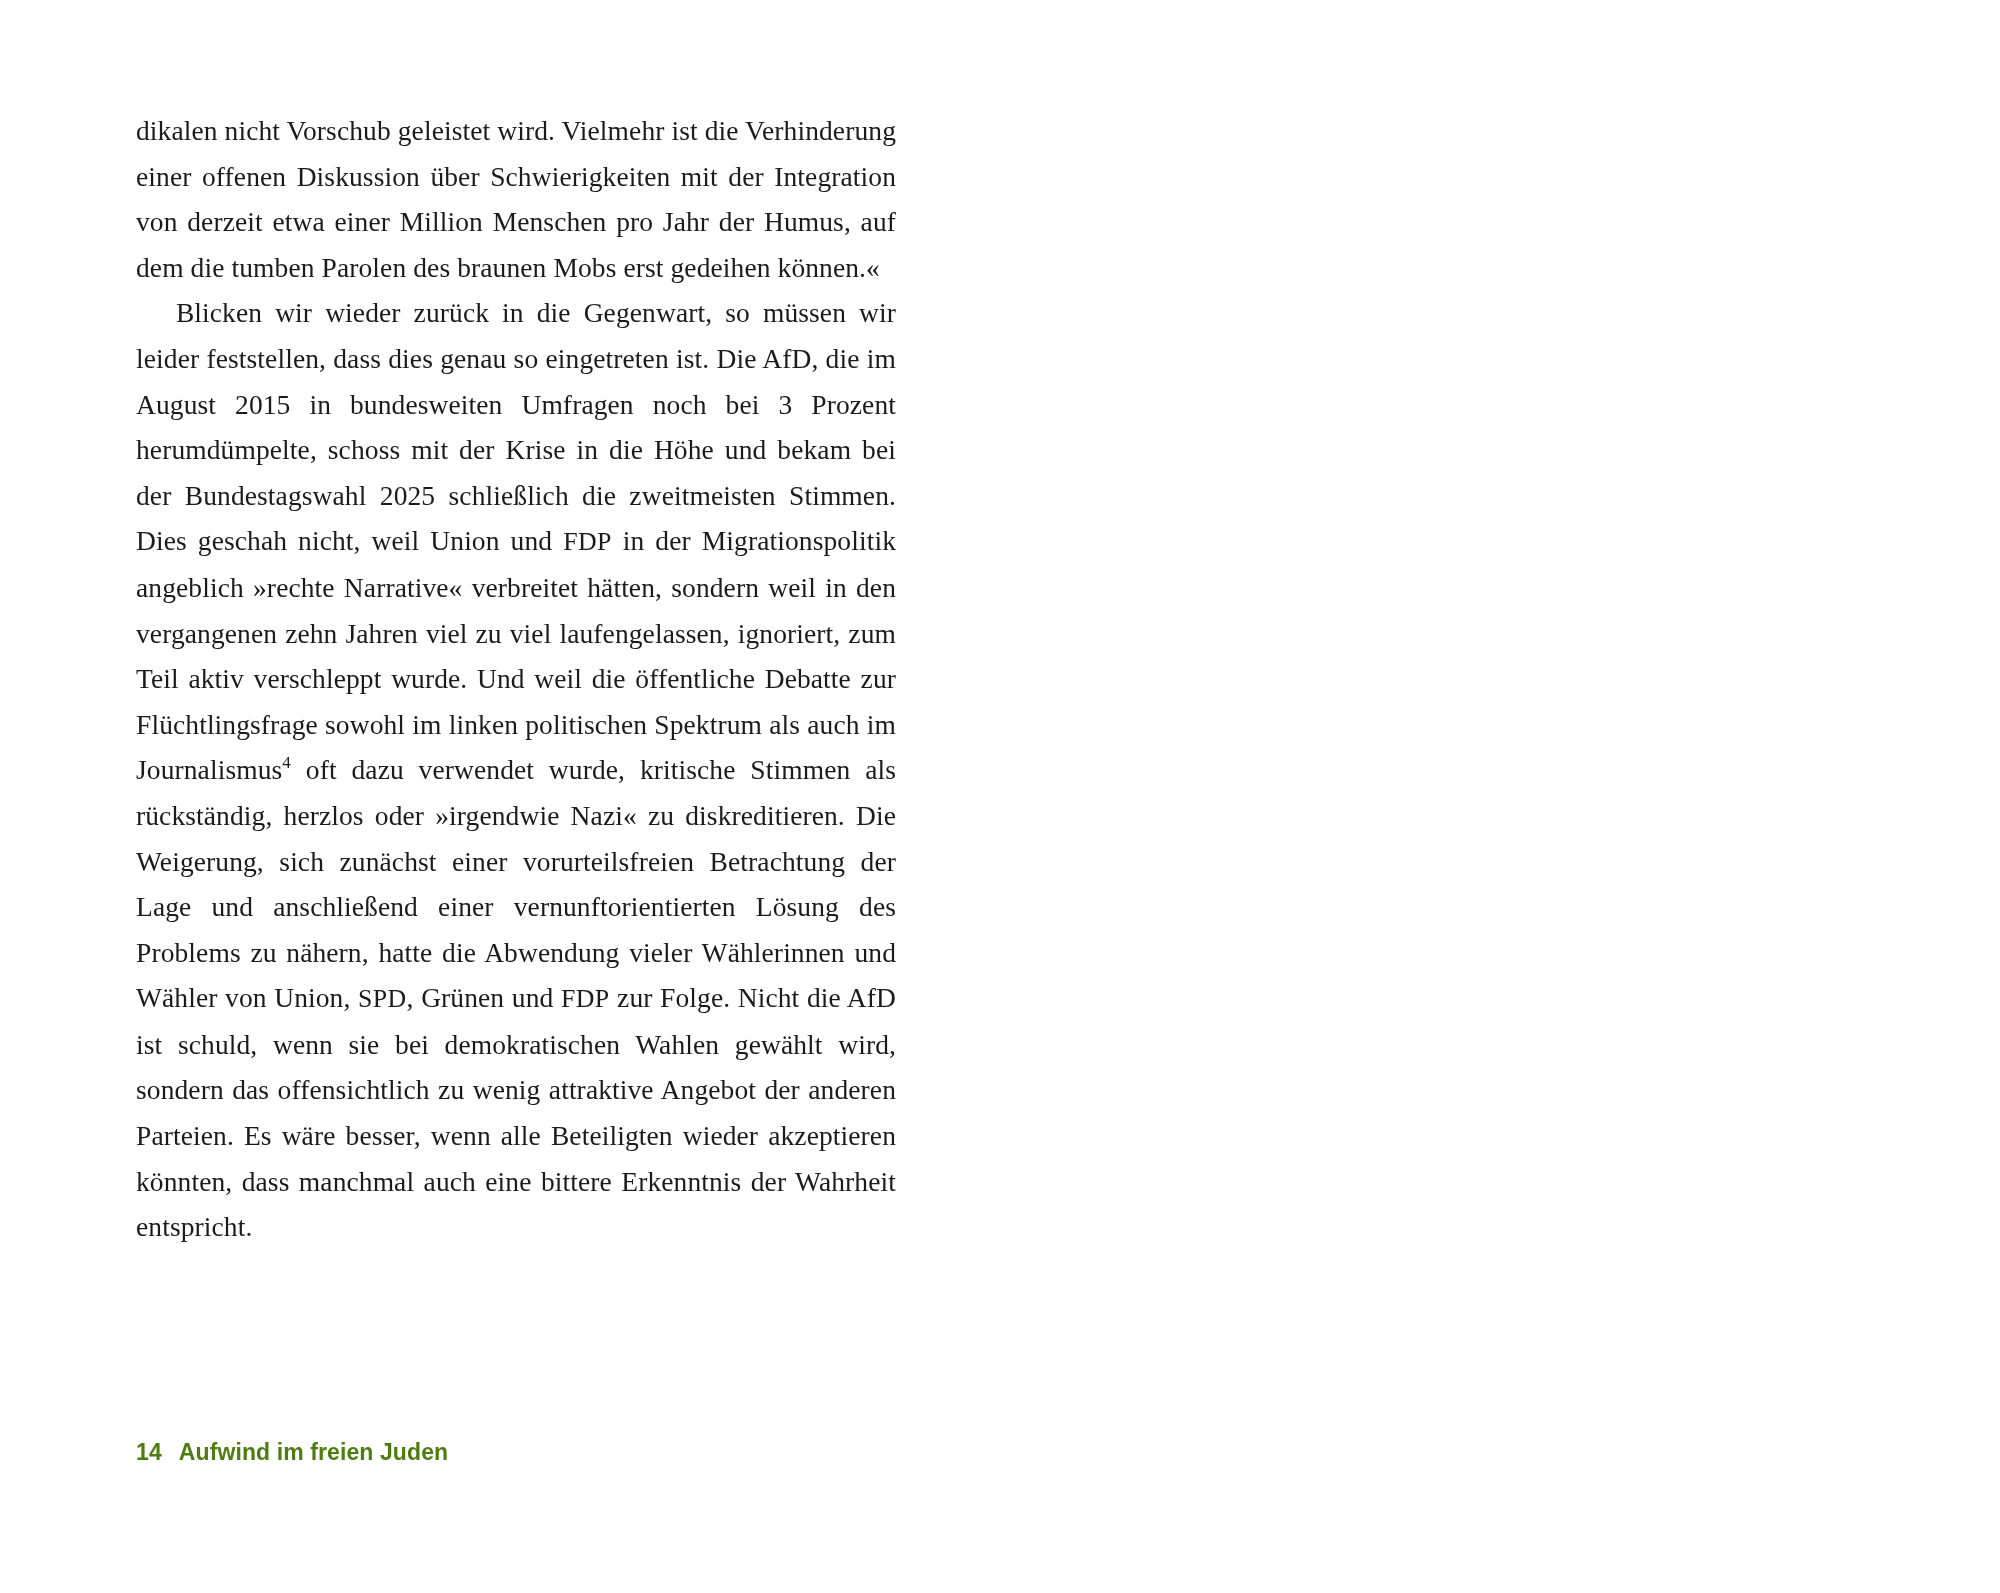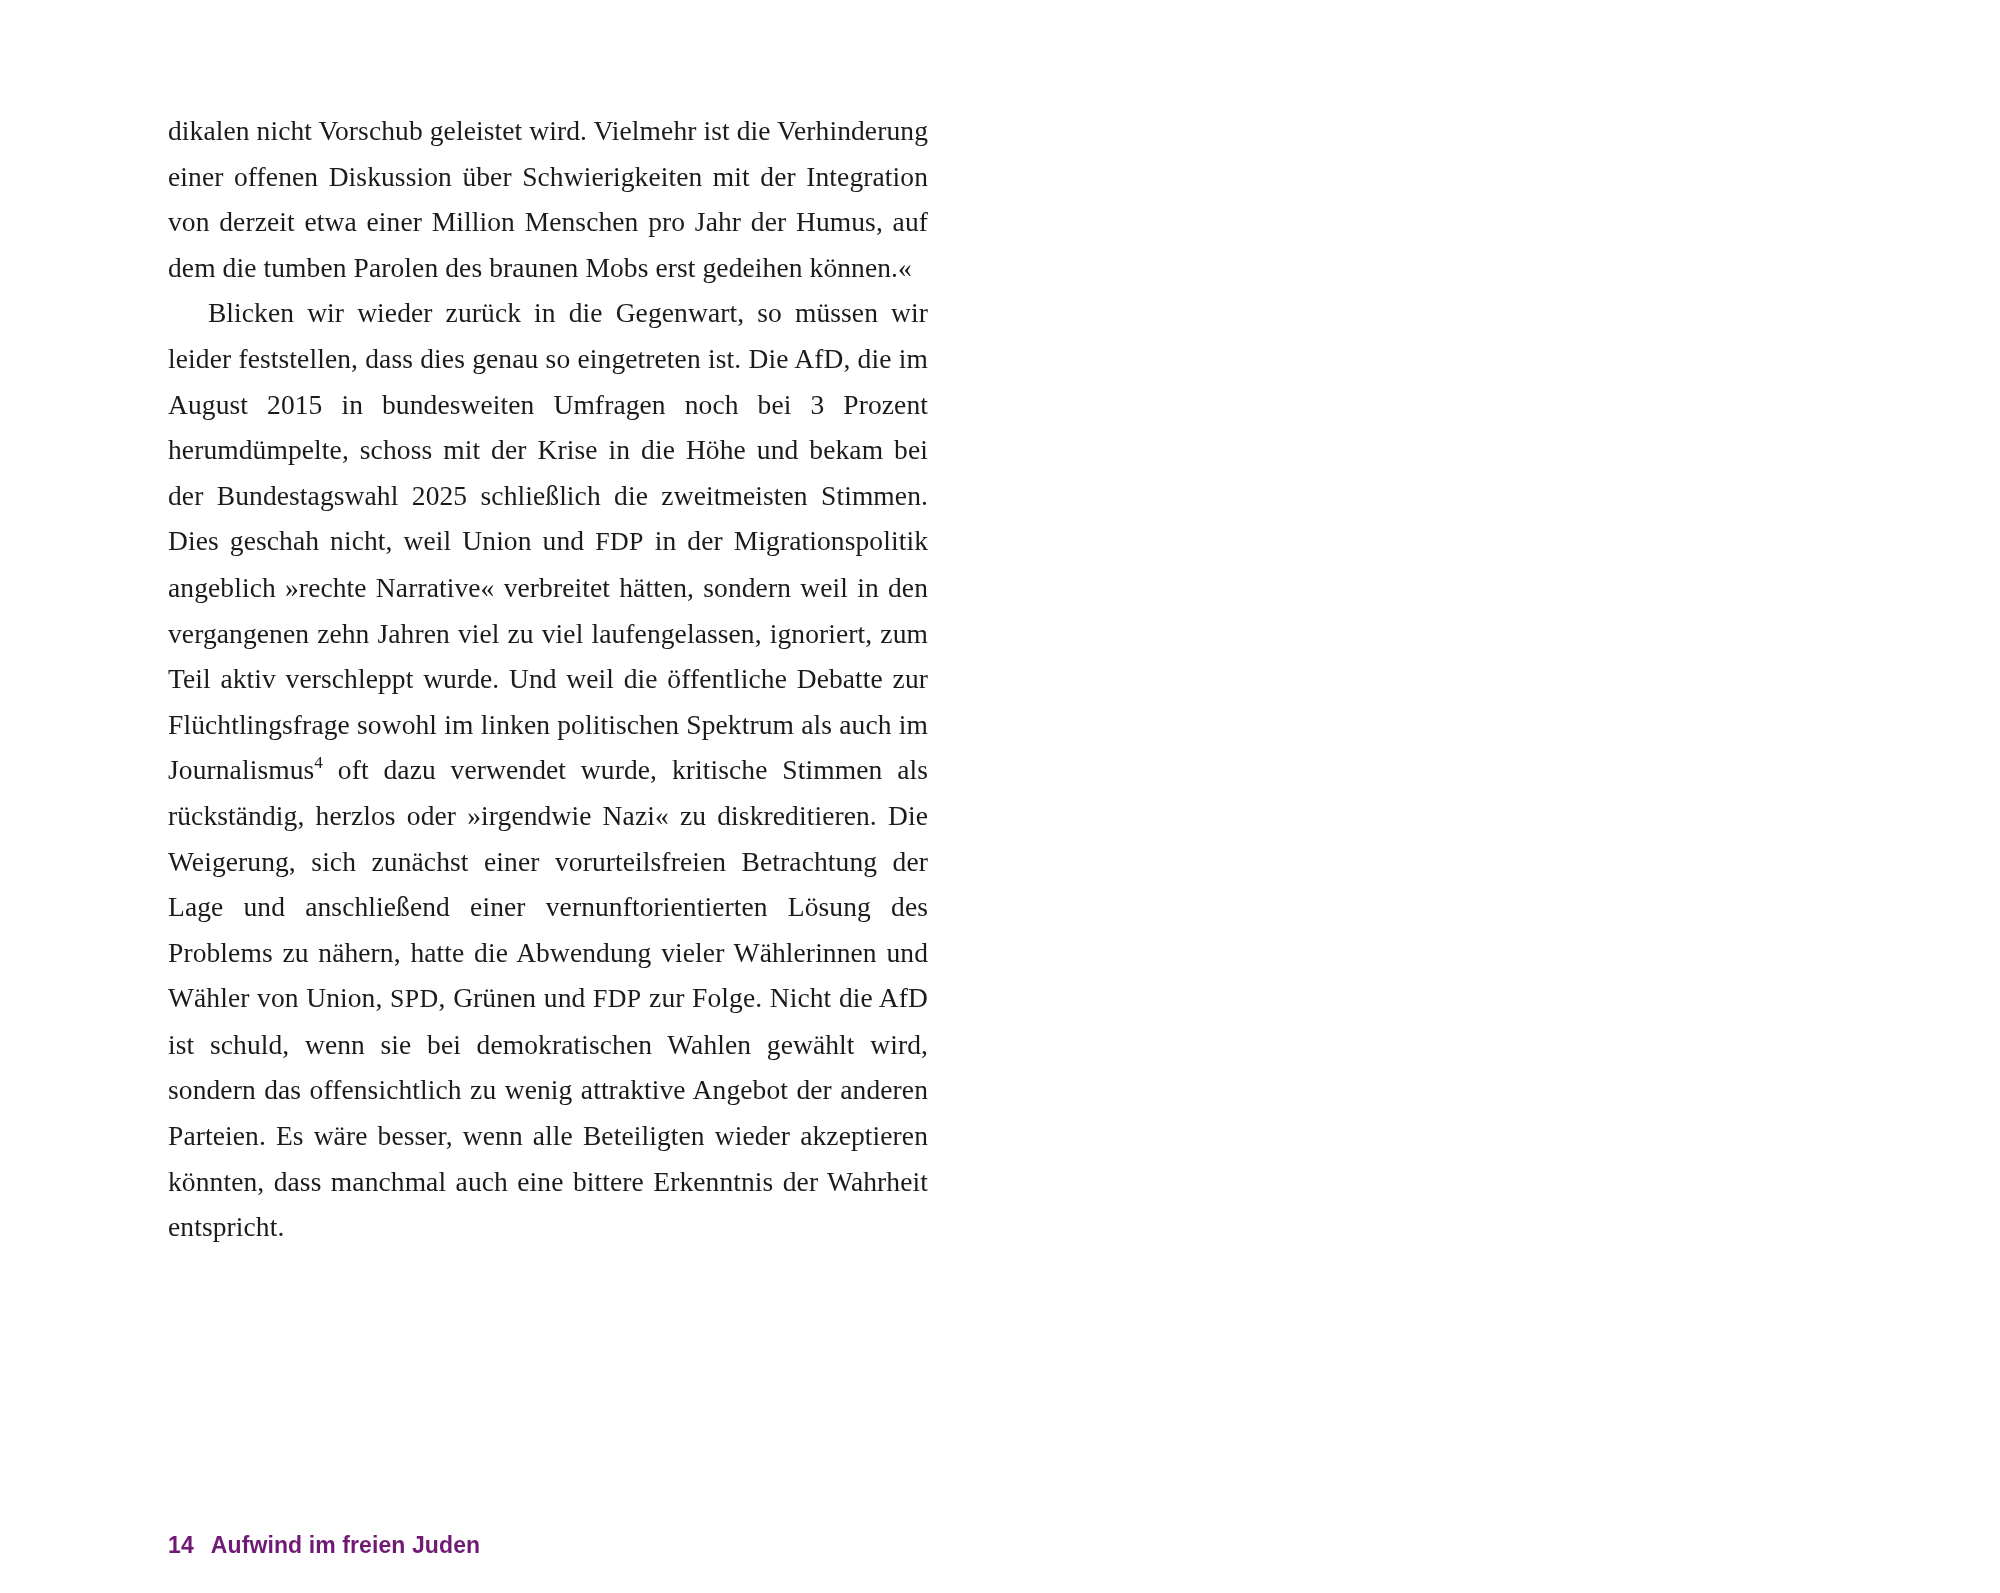--- a/index.html
+++ b/index.html
@@ -13,21 +13,20 @@
     font-family: "Liberation Serif", serif;
     color: #1a1a1a;
     position: relative;
     overflow: hidden;
   }
   .spread {
     position: absolute;
     inset: 0;
     display: flex;
     flex-direction: row;
-    margin-left: 32px;
   }
   .page {
     position: relative;
     box-sizing: border-box;
     width: 1000px;
     height: 1593px;
   }
   .page-inner {
     position: absolute;
     top: 108px;
@@ -63,25 +62,25 @@
   sup {
     font-size: 0.62em;
     line-height: 0;
     vertical-align: 0.62em;
   }
   .footer {
     position: absolute;
     bottom: 0;
     height: 120px;
     display: flex;
-    align-items: flex-end;
+    align-items: flex-start;
     font-family: "Liberation Sans", sans-serif;
     font-size: 23px;
     font-weight: bold;
-    color: #701a75;
+    color: #4d7c0f;
     letter-spacing: 0.1px;
   }
   .page-left .footer {
     left: 136px;
     width: 760px;
     justify-content: flex-start;
     bottom: 34px;
   }
   .folio-num {
     font-weight: bold;

